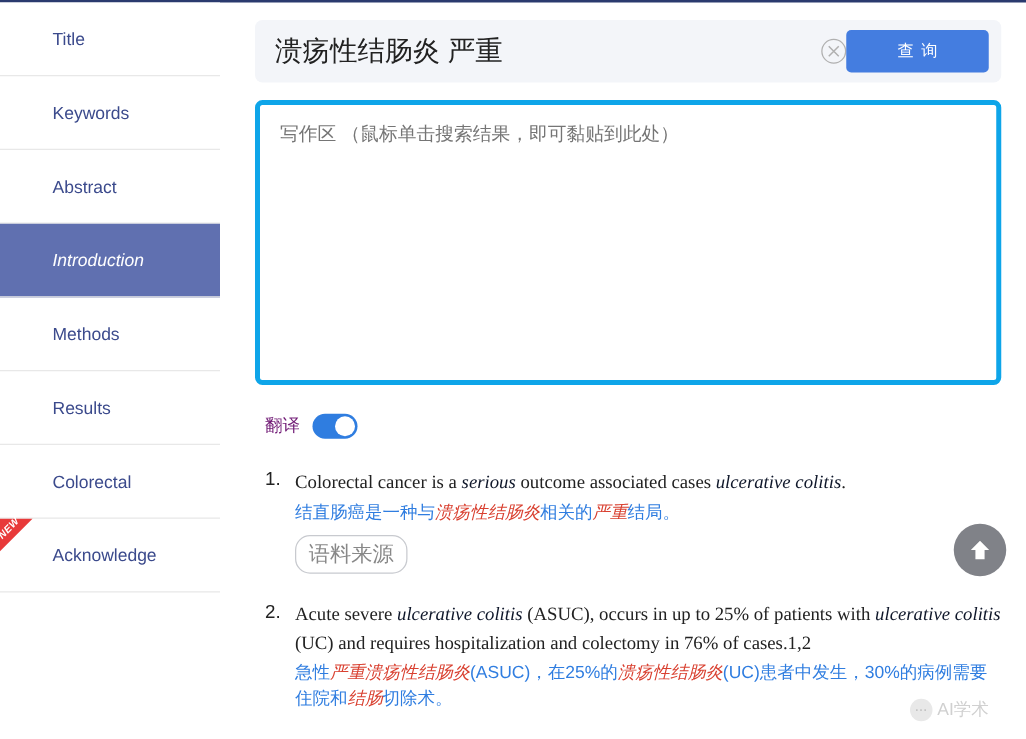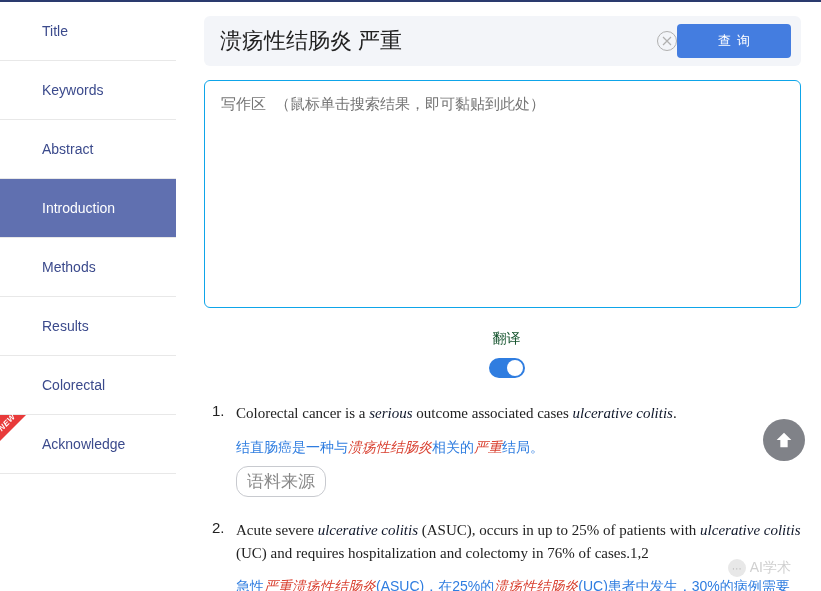--- a/index.html
+++ b/index.html
@@ -33,20 +33,21 @@
       padding-left: 42px;
       font-size: 14px;
       color: #3b4a8c;
       border-bottom: 1px solid #e8e8e8;
       cursor: pointer;
       position: relative;
     }
     .sidebar-item.active {
       background: #6070b0;
       color: #fff;
+      font-style: italic;
     }
     .new-badge {
       position: absolute;
       left: -2px;
       top: 0;
       width: 0;
       height: 0;
       border-top: 28px solid #e83a3a;
       border-right: 28px solid transparent;
       z-index: 2;
@@ -106,39 +107,38 @@
       padding: 8px 35px;
       font-size: 13px;
       cursor: pointer;
       letter-spacing: 6px;
       text-indent: 6px;
       flex-shrink: 0;
     }
     .writing-area {
       width: 100%;
       height: 228px;
-      border: 1px solid #0ea5e9;
+      border: 4px solid #0ea5e9;
       border-radius: 6px;
       margin-top: 14px;
       padding: 14px 16px;
       font-size: 15px;
       color: #aaa;
       resize: none;
       outline: none;
-      font-family: Liberation Mono, monospace;
+      font-family: Liberation Sans, sans-serif;
     }
     .translate-row {
       display: flex;
       align-items: center;
       gap: 10px;
       margin-top: 18px;
       padding-left: 8px;
       font-size: 14px;
-      color: #14532d;
-      flex-direction: column;
+      color: #701a75;
     }
     .toggle {
       width: 36px;
       height: 20px;
       border-radius: 10px;
       background: #2f7de0;
       position: relative;
       cursor: pointer;
     }
     .toggle-knob {
@@ -172,21 +172,21 @@
       color: #222;
       font-family: Georgia, serif;
     }
     .highlight {
       color: #0f172a;
       font-style: italic;
     }
     .zh-text {
       color: #2f7de0;
       font-size: 14px;
-      margin-top: 12px;
+      margin-top: 1px;
     }
     .zh-hl {
       color: #d94030;
       font-style: italic;
     }
     .source-btn {
       display: inline-block;
       margin-top: 8px;
       border: 1px solid #c8cacf;
       border-radius: 12px;

